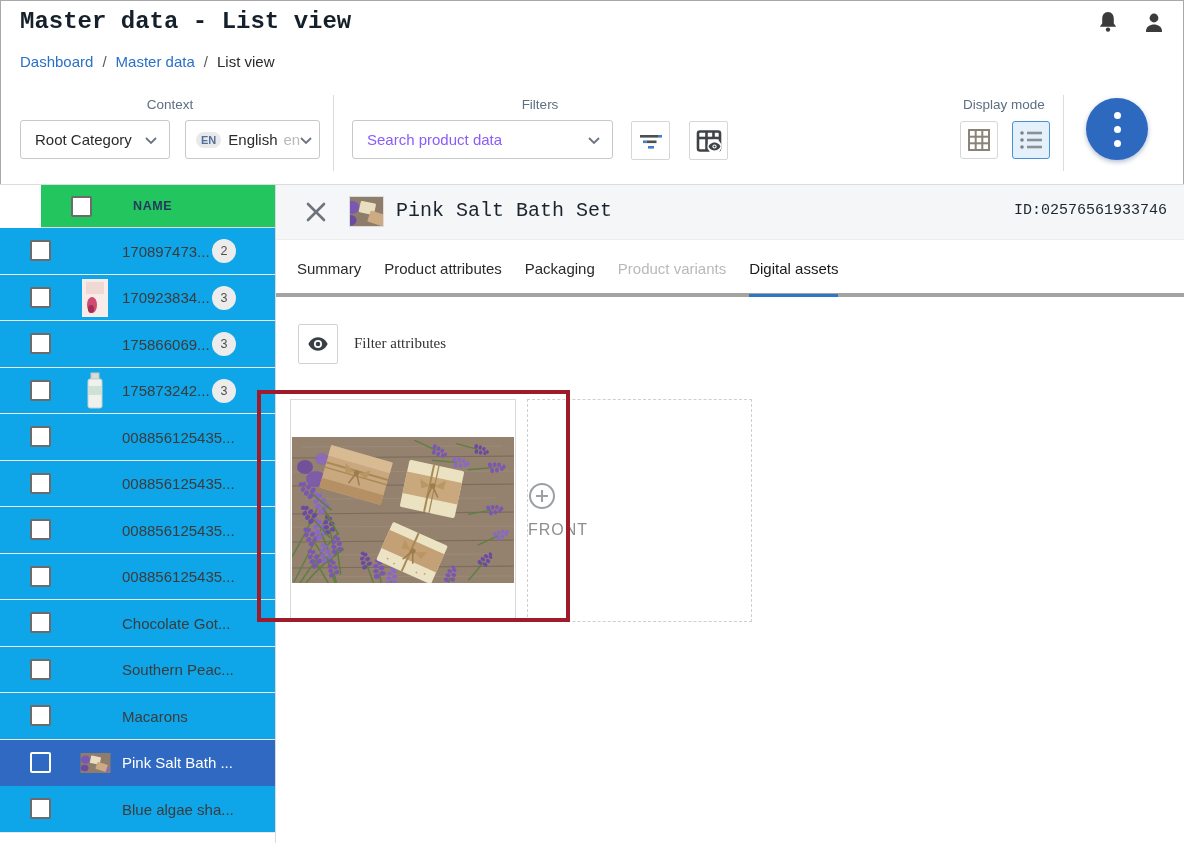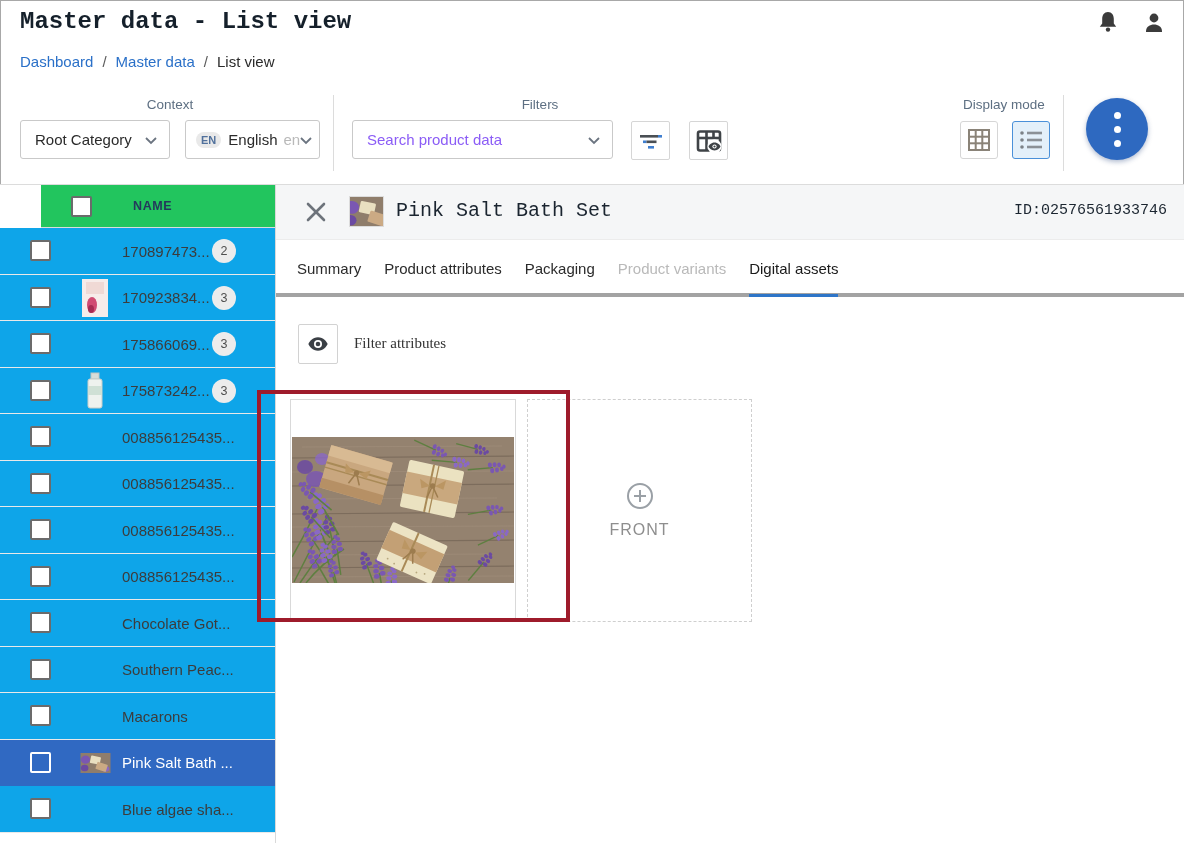--- a/index.html
+++ b/index.html
@@ -126,21 +126,21 @@
     display:flex; align-items:center; justify-content:center; cursor:pointer; }
   .filter-attr-label { position:absolute; left:78px; top:38px; font-size:15px; color:#333;font-family:Liberation Serif, serif; }
 
   .asset-card {
     left:290px; top:399px; width:226px; height:221px; background:#fff;
     border:1px solid #d9d9d9; display:flex; align-items:center; justify-content:center;
     cursor:pointer; z-index:2;
   }
   .front-slot {
     left:527px; top:399px; width:225px; height:223px; border:1px dashed #cfcfcf;
-    display:flex; flex-direction:column; align-items:center; justify-content:center;
+    display:flex; flex-direction:column; align-items:flex-start; justify-content:center;
     gap:11px; cursor:pointer; z-index:1;
   }
   .front-label { font-size:16px; color:#8e8e8e; letter-spacing:1px; }
   .annotation {
     left:257px; top:390px; width:313px; height:232px;
     border:4px solid #9e1b2b; z-index:6; pointer-events:none;
   }
 </style>
 </head>
 <body>

